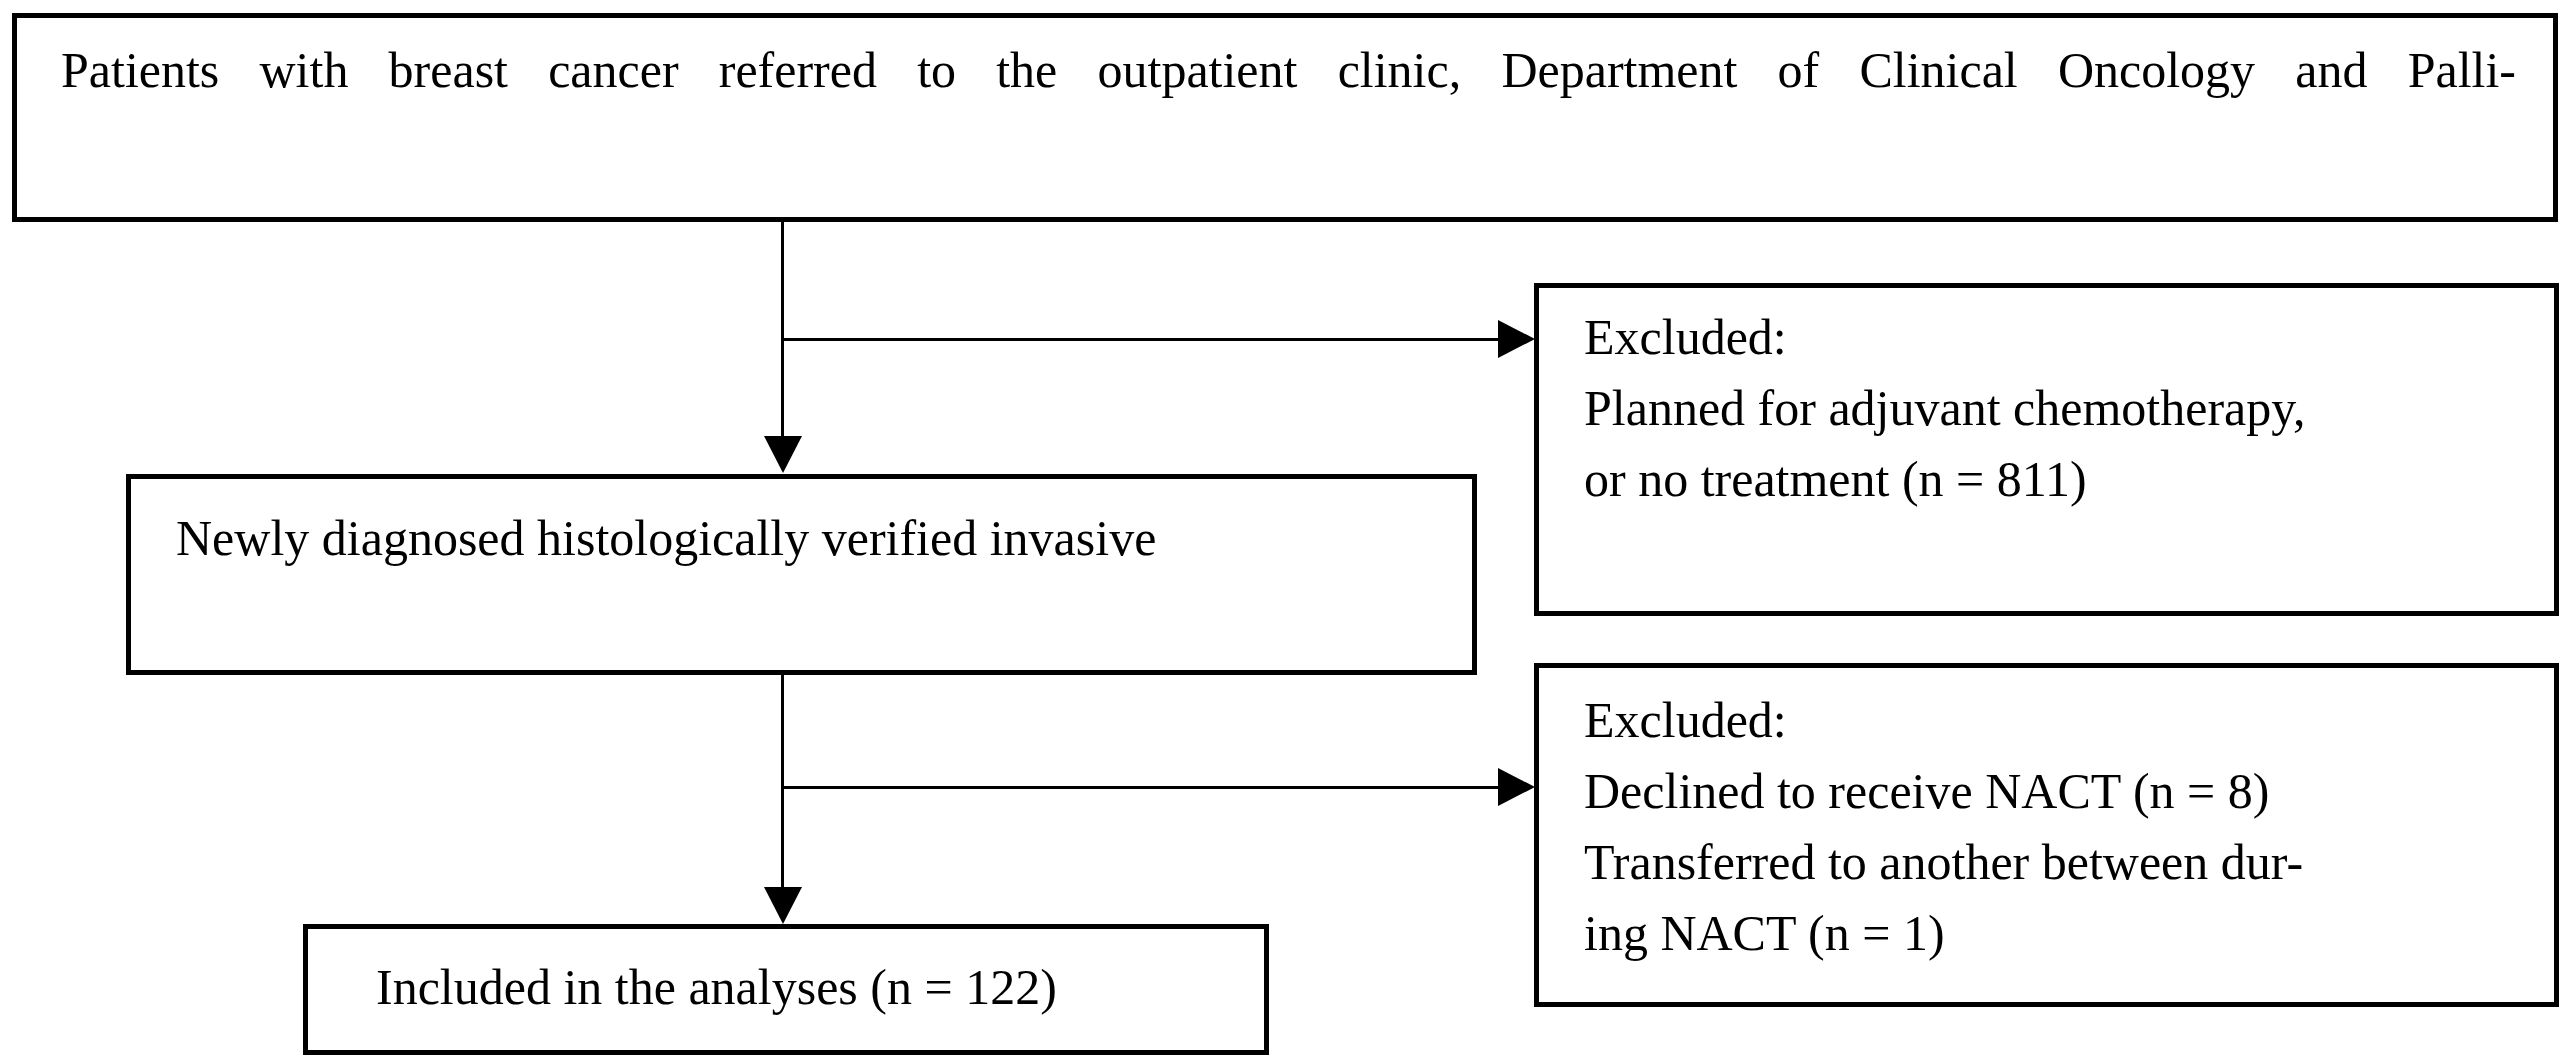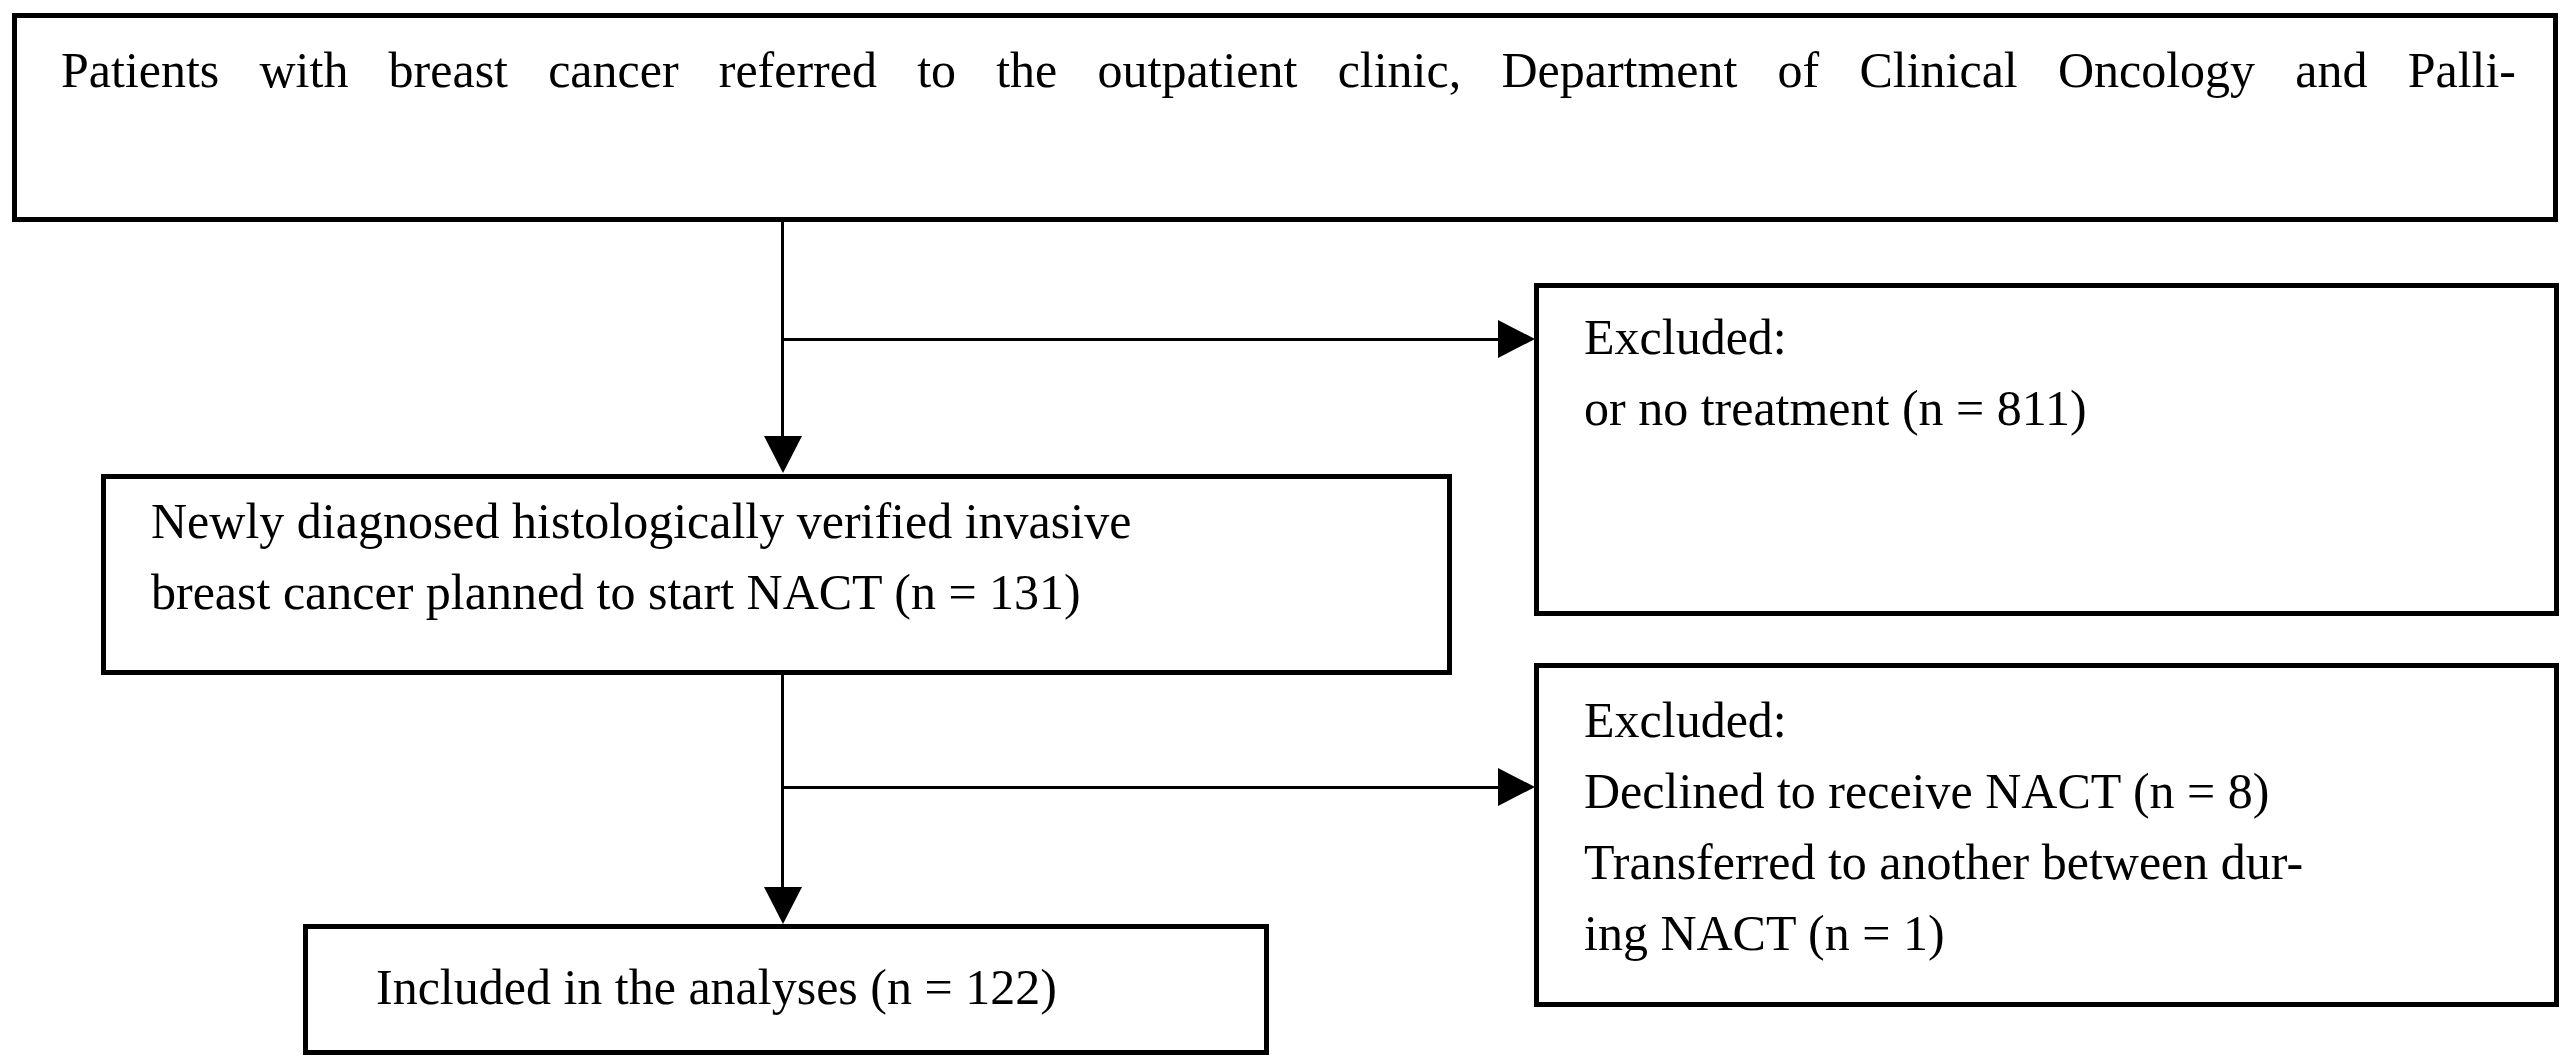--- a/index.html
+++ b/index.html
@@ -32,23 +32,23 @@
     white-space: normal;
     text-align: justify;
     text-align-last: justify;
   }
   #box-referred {
     left: 12px; top: 12.8px;
     width: 2546px; height: 209px;
     padding: 17.7px 37px 0 44px;
   }
   #box-planned {
-    left: 101px; top: 474px;
+    left: 126px; top: 474px;
     width: 1351px; height: 201px;
-    padding: 7px 21px 0 45px;
+    padding: 24px 21px 0 45px;
   }
   #box-excluded-pre {
     left: 1534px; top: 283px;
     width: 1025px; height: 333px;
     padding: 14px 21px 0 45px;
   }
   #box-excluded-during {
     left: 1534px; top: 663px;
     width: 1025px; height: 344px;
     padding: 17px 21px 0 45px;
@@ -95,26 +95,26 @@
 <body>
 
 <div id="canvas">
 
   <div class="box" id="box-referred">
     <span class="line fill">Patients with breast cancer referred to the outpatient clinic, Department of Clinical Oncology and Palli-</span>
   </div>
 
   <div class="box" id="box-excluded-pre">
     <span class="line">Excluded:</span>
+    <span class="line">Planned for adjuvant chemotherapy,</span>
     <span class="line">or no treatment (n = 811)</span>
   </div>
 
   <div class="box" id="box-planned">
     <span class="line">Newly diagnosed histologically verified invasive</span>
-    <span class="line">breast cancer planned to start NACT (n = 131)</span>
   </div>
 
   <div class="box" id="box-excluded-during">
     <span class="line">Excluded:</span>
     <span class="line">Declined to receive NACT (n = 8)</span>
     <span class="line">Transferred to another between dur-</span>
     <span class="line">ing NACT (n = 1)</span>
   </div>
 
   <div class="box" id="box-included">

